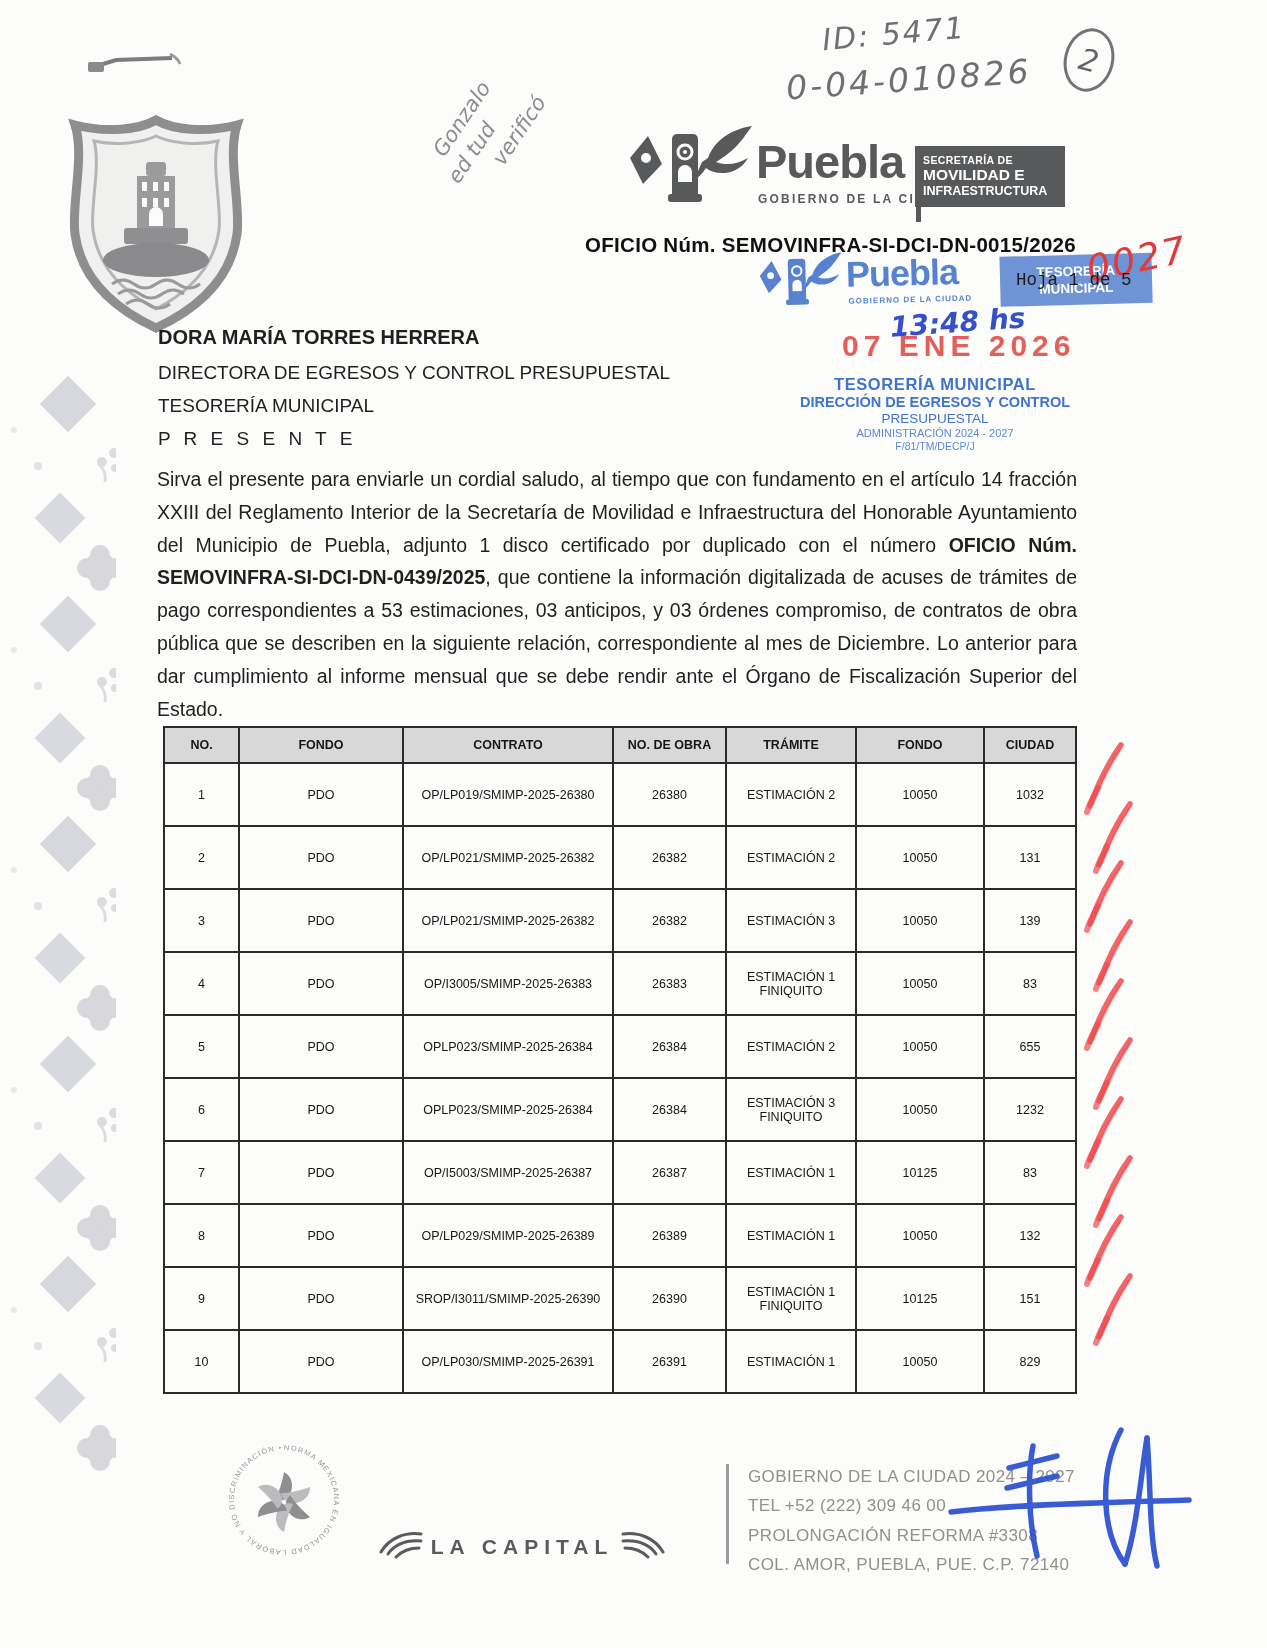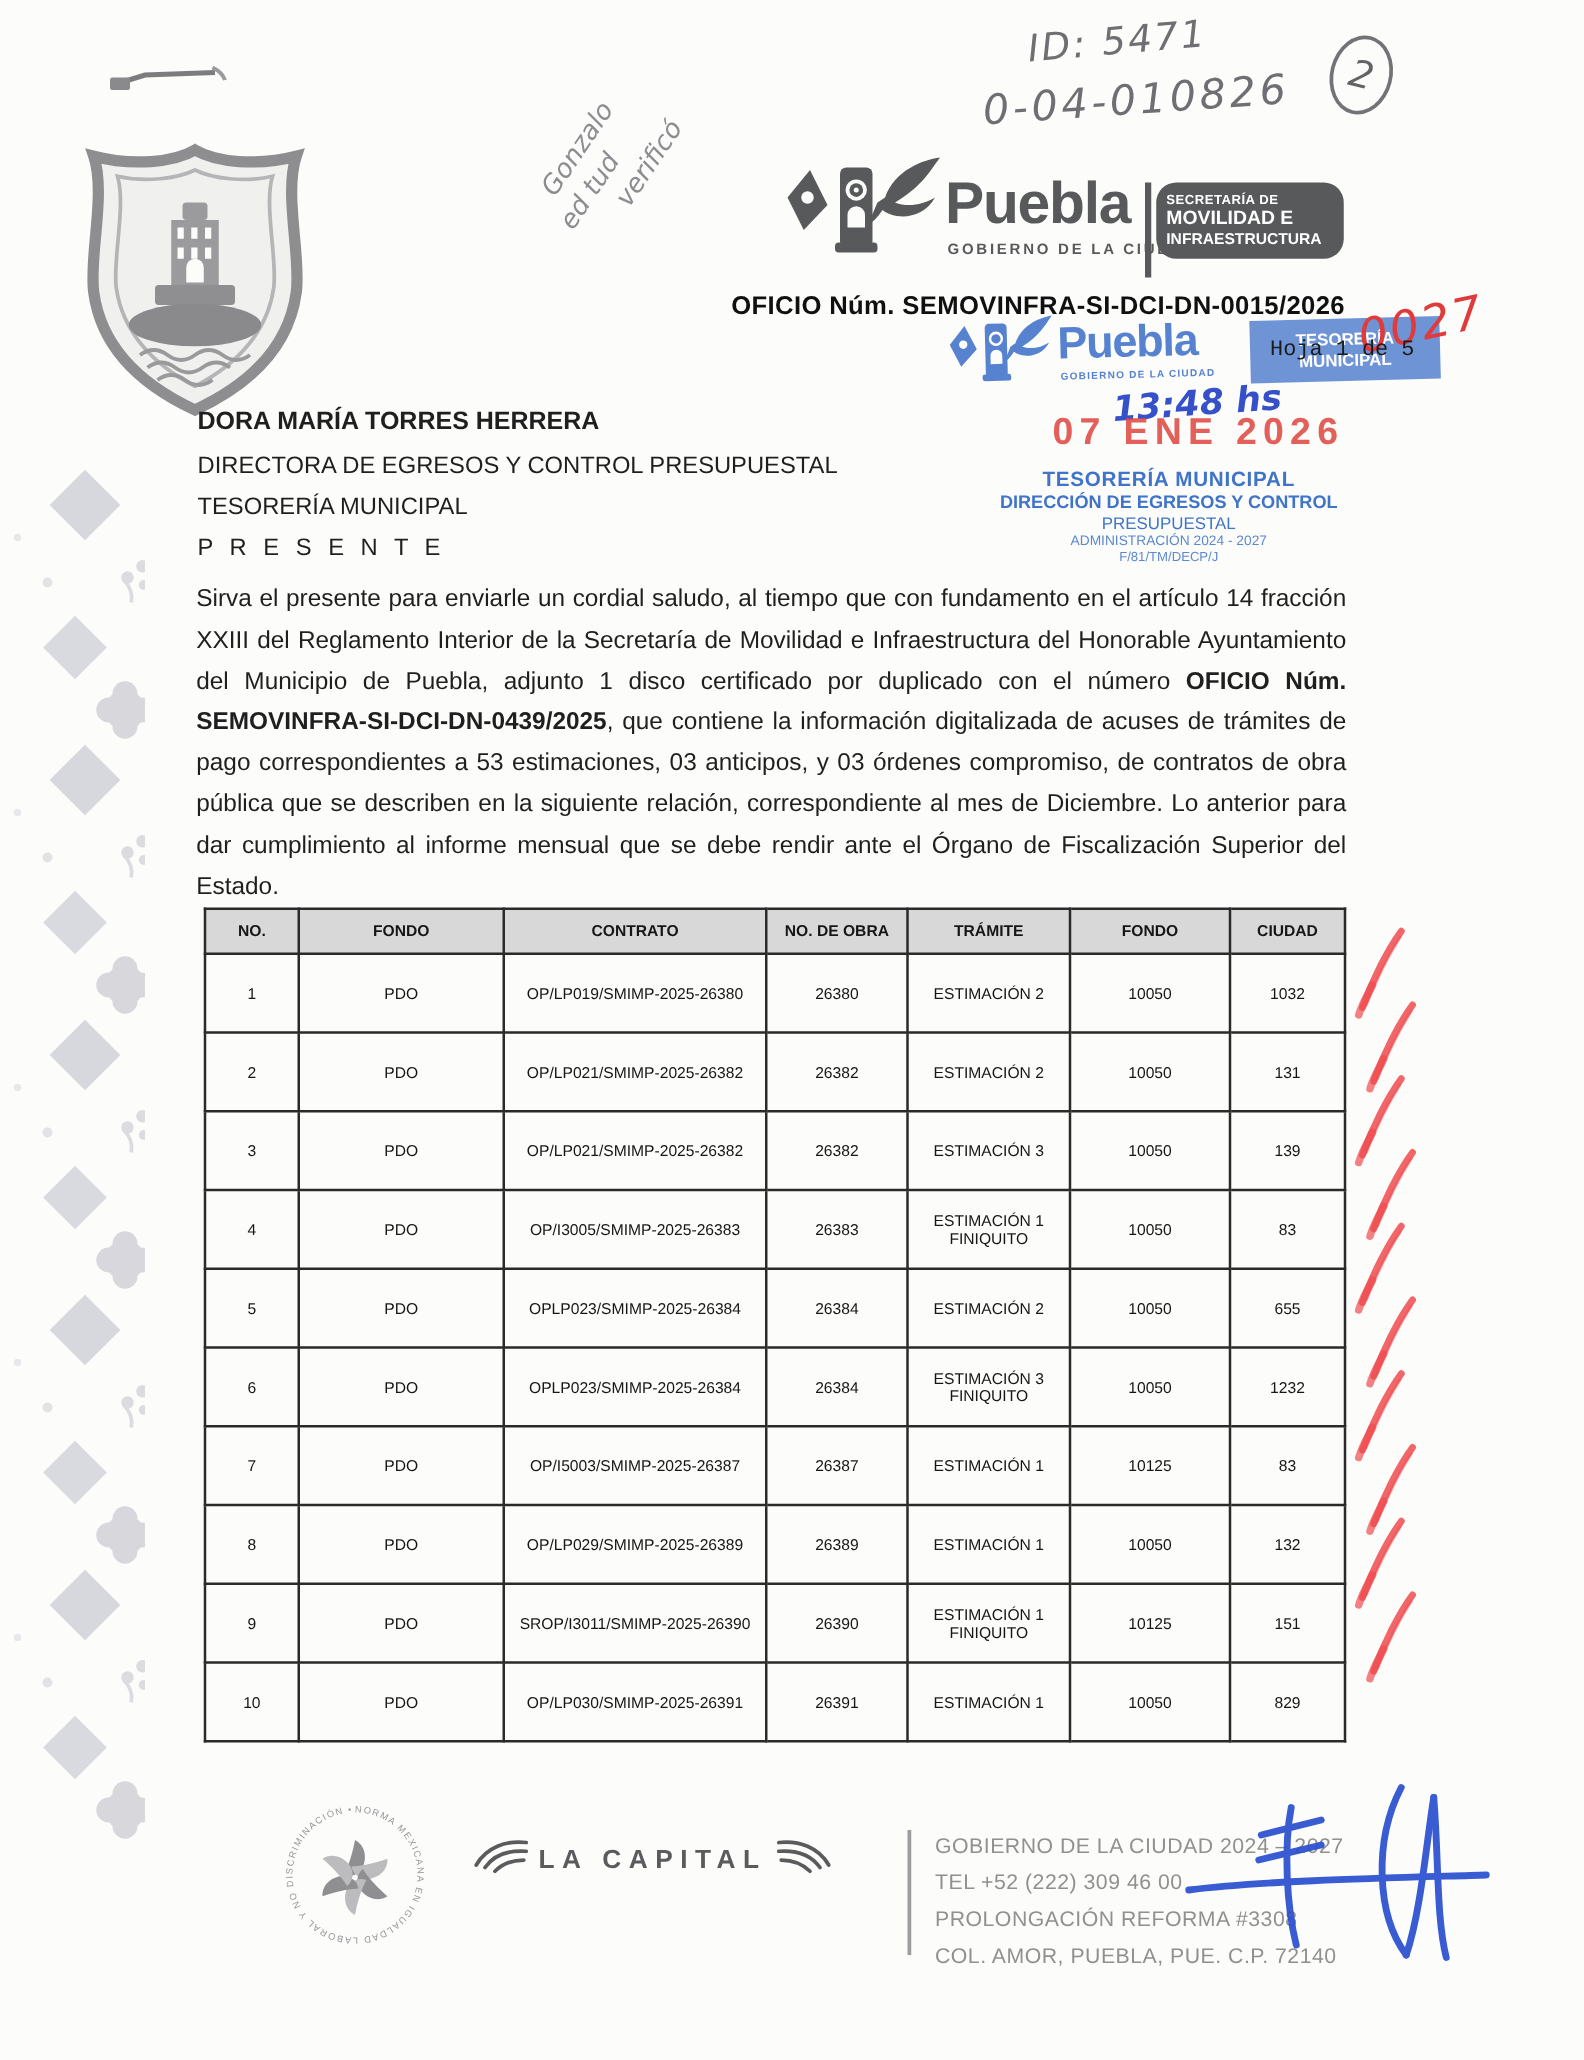--- a/index.html
+++ b/index.html
@@ -159,21 +159,21 @@
         <circle cx="30" cy="34" r="5" fill="#fcfcfb"></circle>
         <circle cx="69" cy="28" r="8.5" fill="#fcfcfb"></circle>
           <circle cx="69" cy="28" r="5.5" fill="#58595b"></circle>
           <circle cx="69" cy="28" r="2" fill="#fcfcfb"></circle>
         <path d="M62,48 a7,7 0 0,1 14,0 v10 h-14 Z" fill="#fcfcfb"></path>
       </svg>
     </div>
     <div class="abs brand-name" style="left:140px;top:14px;">Puebla</div>
     <div class="abs brand-tagline" style="left:142px;top:68px;">GOBIERNO DE LA CIUDAD</div>
     <div class="abs sec-bar" style="left:300px;top:22px;"></div>
-    <div class="abs sec-box" style="left:309px;top:22px;border-radius:16px;">
+    <div class="abs sec-box" style="left:299px;top:22px;">
       <div class="l1">SECRETARÍA DE</div>
       <div class="l2">MOVILIDAD E</div>
       <div class="l3">INFRAESTRUCTURA</div>
     </div>
   </div>
 
   <div class="abs oficio" style="left:560px;top:233px;width:516px;text-align:right;">OFICIO Núm. SEMOVINFRA-SI-DCI-DN-0015/2026</div>
 
   <div class="abs stamp-cluster" style="left:750px;top:246px;width:410px;height:66px;">
     <div class="abs" style="left:0;top:2px;">
@@ -403,21 +403,21 @@
         <path transform="rotate(0)" d="M0,-30 C8,-26 10,-16 6,-8 C3,-2 -4,0 -9,-2 C-4,-12 -2,-20 0,-30 Z" fill="#8f8f92"></path>
         <path transform="rotate(60)" d="M0,-30 C8,-26 10,-16 6,-8 C3,-2 -4,0 -9,-2 C-4,-12 -2,-20 0,-30 Z" fill="#bcbcbf"></path>
         <path transform="rotate(120)" d="M0,-30 C8,-26 10,-16 6,-8 C3,-2 -4,0 -9,-2 C-4,-12 -2,-20 0,-30 Z" fill="#8f8f92"></path>
         <path transform="rotate(180)" d="M0,-30 C8,-26 10,-16 6,-8 C3,-2 -4,0 -9,-2 C-4,-12 -2,-20 0,-30 Z" fill="#bcbcbf"></path>
         <path transform="rotate(240)" d="M0,-30 C8,-26 10,-16 6,-8 C3,-2 -4,0 -9,-2 C-4,-12 -2,-20 0,-30 Z" fill="#8f8f92"></path>
         <path transform="rotate(300)" d="M0,-30 C8,-26 10,-16 6,-8 C3,-2 -4,0 -9,-2 C-4,-12 -2,-20 0,-30 Z" fill="#bcbcbf"></path>
       </g>
     </svg>
   </div>
 
-  <div class="abs" style="left:372px;top:1470px;width:300px;">
+  <div class="abs" style="left:372px;top:1530px;width:300px;">
     <div class="capital-row1">
       <span>
         <svg width="44" height="30" viewBox="0 0 44 30" fill="none" stroke="#5b5b5e" stroke-width="3" stroke-linecap="round">
           <path d="M42,4 C26,2 10,8 2,22"></path>
             <path d="M42,11 C28,10 16,14 9,24"></path>
             <path d="M40,18 C30,18 23,21 17,27"></path>
         </svg>
       </span>
       <span class="capital-top">LA CAPITAL</span>
       <span>

